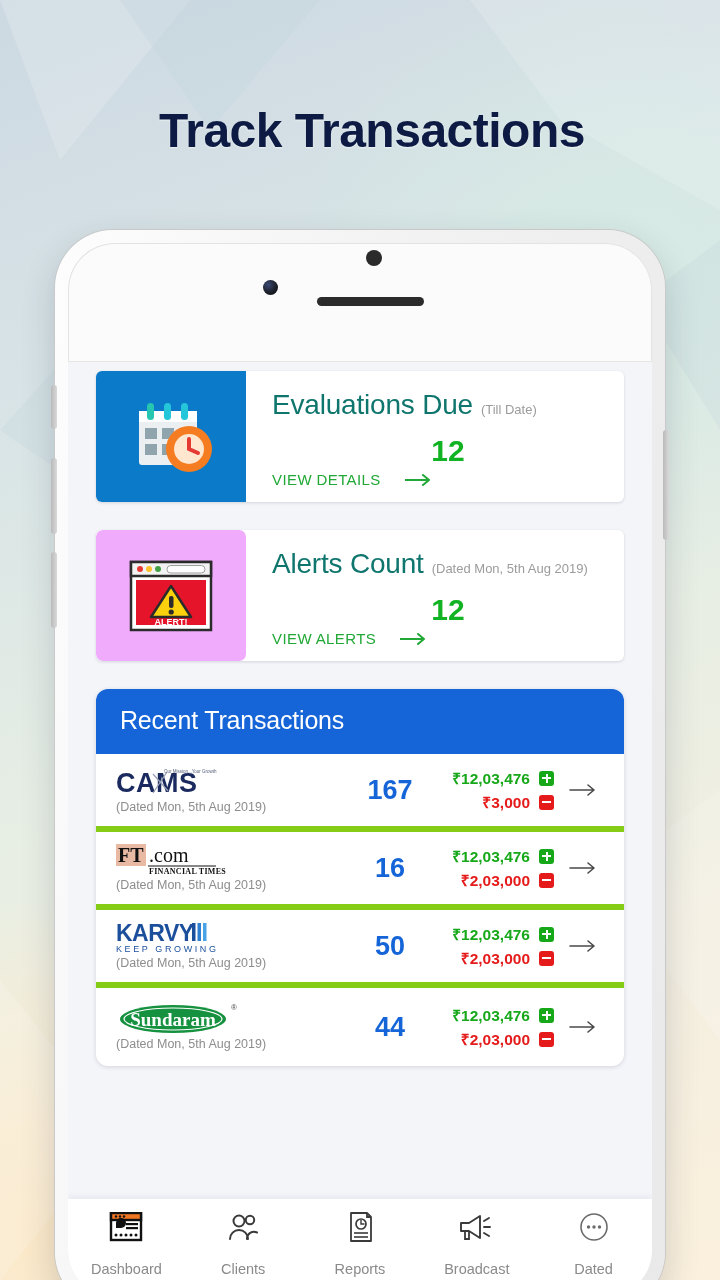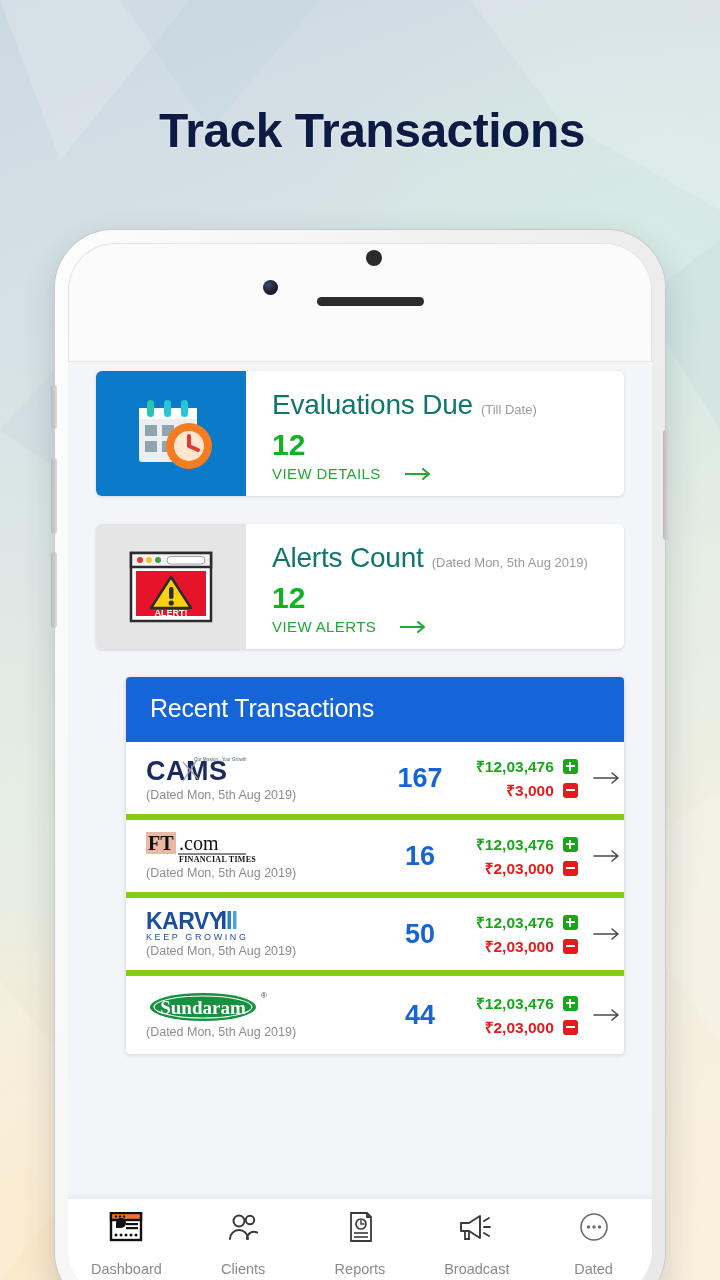--- a/index.html
+++ b/index.html
@@ -60,32 +60,32 @@
 
   .card {
     background:#ffffff;
     border-radius:6px;
     box-shadow:0 1px 3px rgba(40,45,70,0.16);
     display:flex; overflow:hidden;
     margin-bottom:28px;
   }
   .card-icon { width:150px; flex:0 0 150px; display:flex; align-items:center; justify-content:center; }
   .icon-blue { background:#0b7ac9; }
-  .icon-yellow { background:#e5e5e5; }
+  .icon-yellow { background:#f0abfc;border-radius:7px; }
   .card-body { flex:1; padding:18px 0 14px 26px; }
   .card-title-row { display:flex; align-items:baseline; gap:8px; }
   .card-title { font-size:28px; color:#0f766e; letter-spacing:-0.2px;text-align:right; }
   .card-sub { font-size:13px; color:#9b9b9b; }
-  .card-count { font-size:30px; font-weight:bold; color:#12b322; margin-top:7px; line-height:1.1; }
+  .card-count { font-size:30px; font-weight:bold; color:#12b322; margin-top:13px; line-height:1.1;text-align:center; }
   .card-link { display:flex; align-items:center; gap:24px; margin-top:4px; }
   .card-link span { font-size:15px; color:#21a836; letter-spacing:0.4px; }
   .arrow-g { width:30px; height:14px; }
 
   
-  .rt-card { background:#fff; border-radius:4px; box-shadow:0 1px 4px rgba(40,45,70,0.16); overflow:hidden;margin-left:30px; }
+  .rt-card { background:#fff; border-radius:12px; box-shadow:0 1px 4px rgba(40,45,70,0.16); overflow:hidden; }
   .rt-head { background:#1565d8; padding:17px 24px 19px 24px; }
   .rt-head h2 { color:#fff; font-size:25px; font-weight:normal; letter-spacing:-0.2px; }
   .rt-row { display:flex; align-items:center; padding:10px 16px 10px 20px; border-bottom:6px solid #84cc16; min-height:78px; }
   .rt-row:last-child { border-bottom:none; }
   .rt-left { width:218px; flex:0 0 218px; }
   .rt-logo { height:30px; display:flex; align-items:center; }
   .rt-date { font-size:12.5px; color:#8d8d8d; margin-top:3px; }
   .rt-count { width:112px; flex:0 0 112px; text-align:center; font-size:27px; font-weight:bold; color:#1565d8; }
   .rt-amts { flex:1; display:flex; flex-direction:column; align-items:flex-end; gap:2px; padding-right:6px; }
   .amt { display:flex; align-items:center; gap:9px; }

